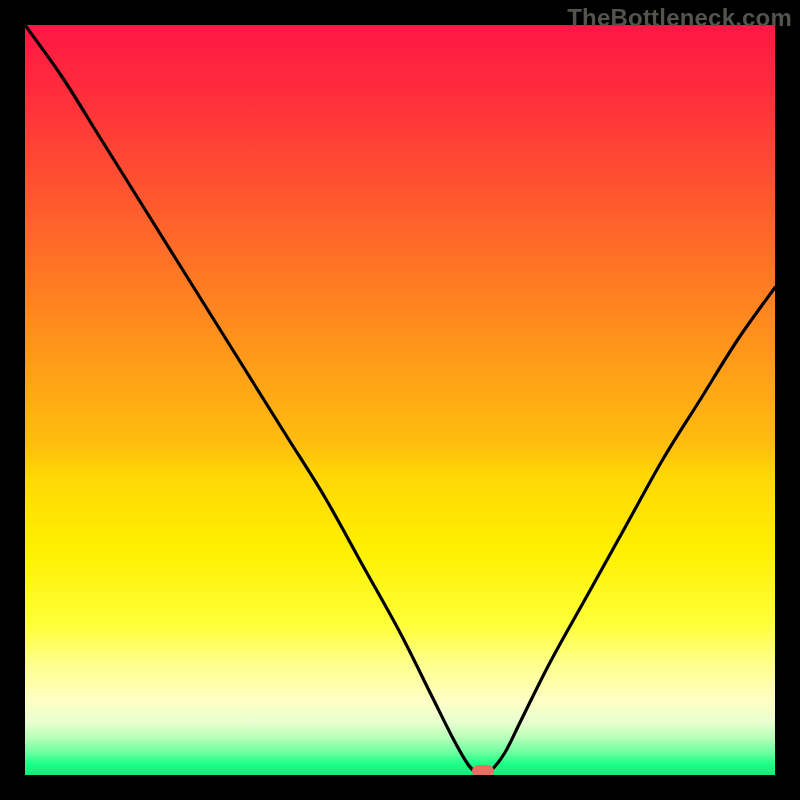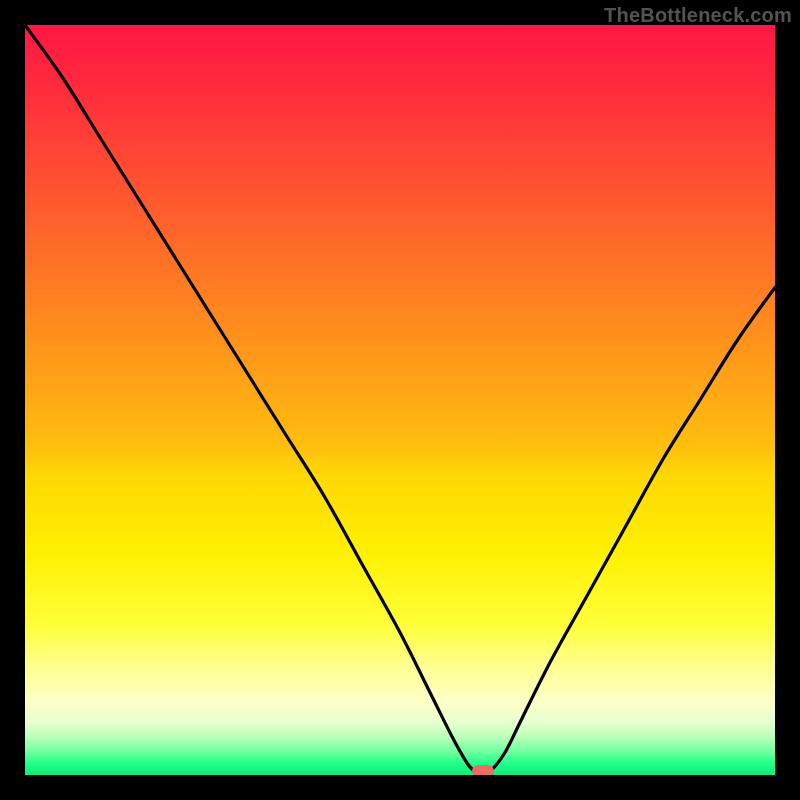--- a/index.html
+++ b/index.html
@@ -20,21 +20,21 @@
       #ffff3a 80%,
       #ffff8a 85%,
       #ffffc5 90%,
       #e8ffd0 93%,
       #b8ffb8 95%,
       #6bffa0 97%,
       #1dff88 98.5%,
       #14e978 100%)}
   .curve{position:absolute;left:0;top:0}
   .marker{position:absolute;width:22px;height:12px;background:#e96f63;border-radius:6px;transform:translate(-50%,-50%)}
-  .watermark{position:absolute;top:4px;right:8px;color:#54534f;font-size:20px;font-weight:600;letter-spacing:.2px}
+  .watermark{position:absolute;top:4px;right:8px;color:#54534f;font-size:24px;font-weight:600;letter-spacing:.2px}
 </style>
 </head>
 <body>
 
 <div class="frame">
   <div class="plot">
     <div class="gradient"></div>
     <svg class="curve" width="750" height="750" viewBox="0 0 750 750" preserveAspectRatio="none">
       <path id="curve-path" d="M0.00,0.00 C6.25,8.75 25.00,33.75 37.50,52.50 C50.00,71.25 62.50,92.50 75.00,112.50 C87.50,132.50 100.00,152.50 112.50,172.50 C125.00,192.50 137.50,212.50 150.00,232.50 C162.50,252.50 175.00,272.50 187.50,292.50 C200.00,312.50 212.50,332.50 225.00,352.50 C237.50,372.50 250.00,392.50 262.50,412.50 C275.00,432.50 287.50,451.25 300.00,472.50 C312.50,493.75 325.00,517.50 337.50,540.00 C350.00,562.50 363.75,586.25 375.00,607.50 C386.25,628.75 396.25,650.00 405.00,667.50 C413.75,685.00 421.25,700.63 427.50,712.50 C433.75,724.38 438.75,733.13 442.50,738.75 C446.25,744.38 447.50,745.00 450.00,746.25 C452.50,747.50 455.00,746.25 457.50,746.25 C460.00,746.25 461.25,749.38 465.00,746.25 C468.75,743.13 475.00,735.63 480.00,727.50 C485.00,719.38 487.50,712.50 495.00,697.50 C502.50,682.50 513.75,658.75 525.00,637.50 C536.25,616.25 550.00,592.50 562.50,570.00 C575.00,547.50 587.50,525.00 600.00,502.50 C612.50,480.00 625.00,456.25 637.50,435.00 C650.00,413.75 662.50,395.00 675.00,375.00 C687.50,355.00 700.00,333.75 712.50,315.00 C725.00,296.25 743.75,271.25 750.00,262.50" fill="none" stroke="#000" stroke-width="3.2" stroke-linejoin="round" stroke-linecap="round"></path>
     </svg>

